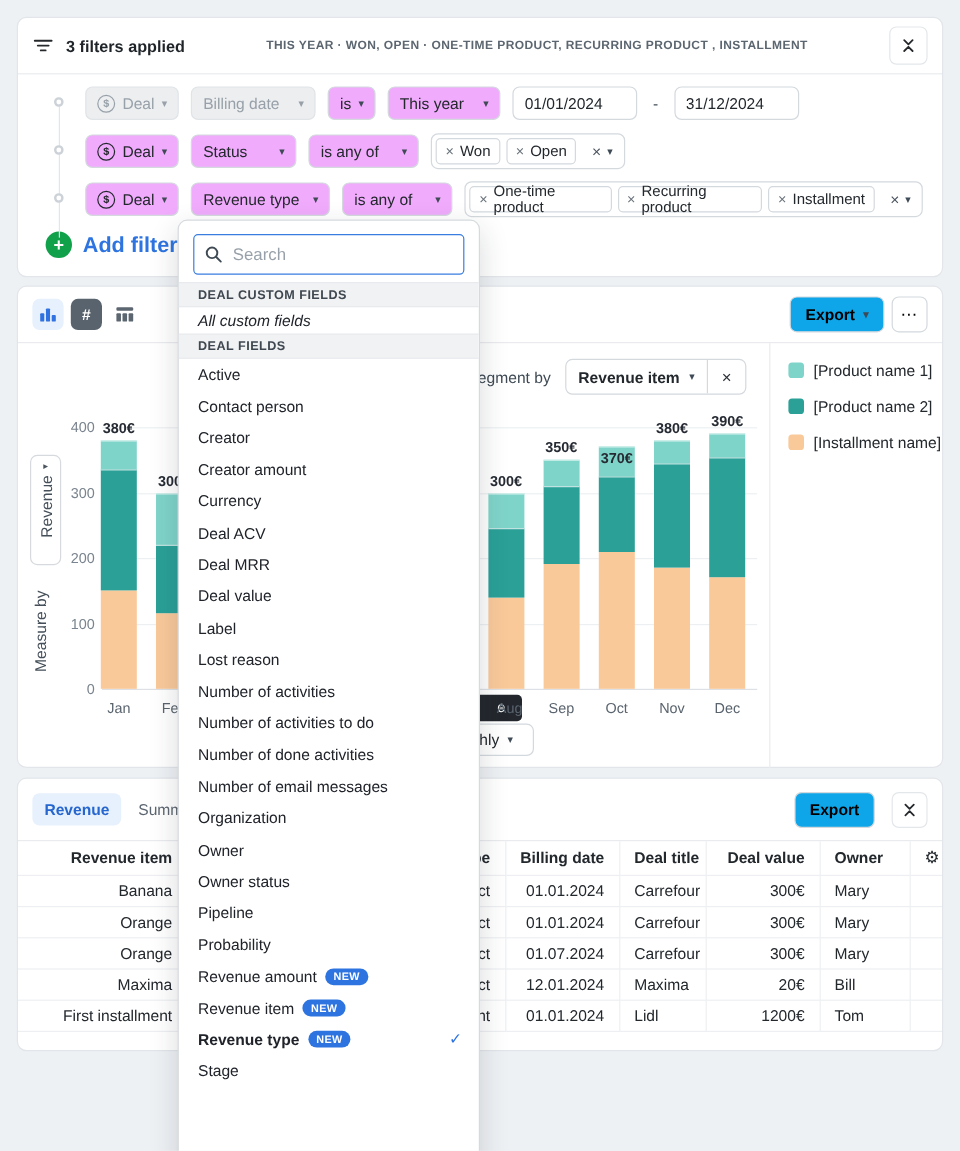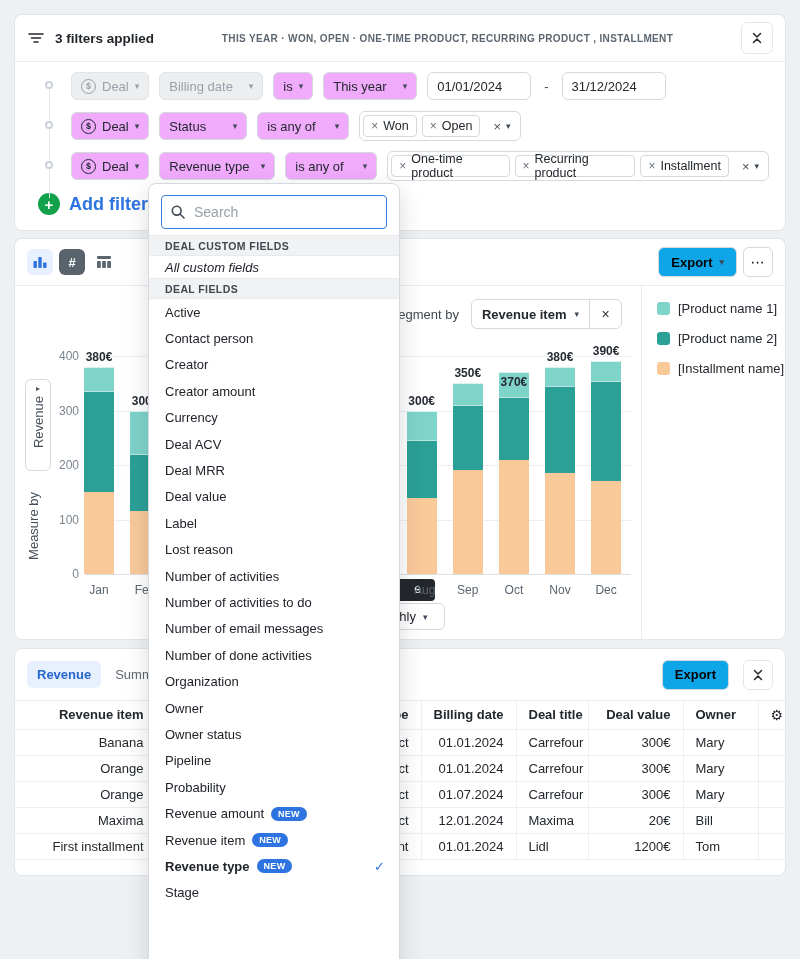--- a/index.html
+++ b/index.html
@@ -534,24 +534,24 @@
       <div class="dd-item">
         <span class="dd-label">Lost reason</span>
       </div>
       <div class="dd-item">
         <span class="dd-label">Number of activities</span>
       </div>
       <div class="dd-item">
         <span class="dd-label">Number of activities to do</span>
       </div>
       <div class="dd-item">
+        <span class="dd-label">Number of done activities</span>
+      </div>
+      <div class="dd-item">
         <span class="dd-label">Number of email messages</span>
-      </div>
-      <div class="dd-item">
-        <span class="dd-label">Number of done activities</span>
       </div>
       <div class="dd-item">
         <span class="dd-label">Organization</span>
       </div>
       <div class="dd-item">
         <span class="dd-label">Owner</span>
       </div>
       <div class="dd-item">
         <span class="dd-label">Owner status</span>
       </div>

